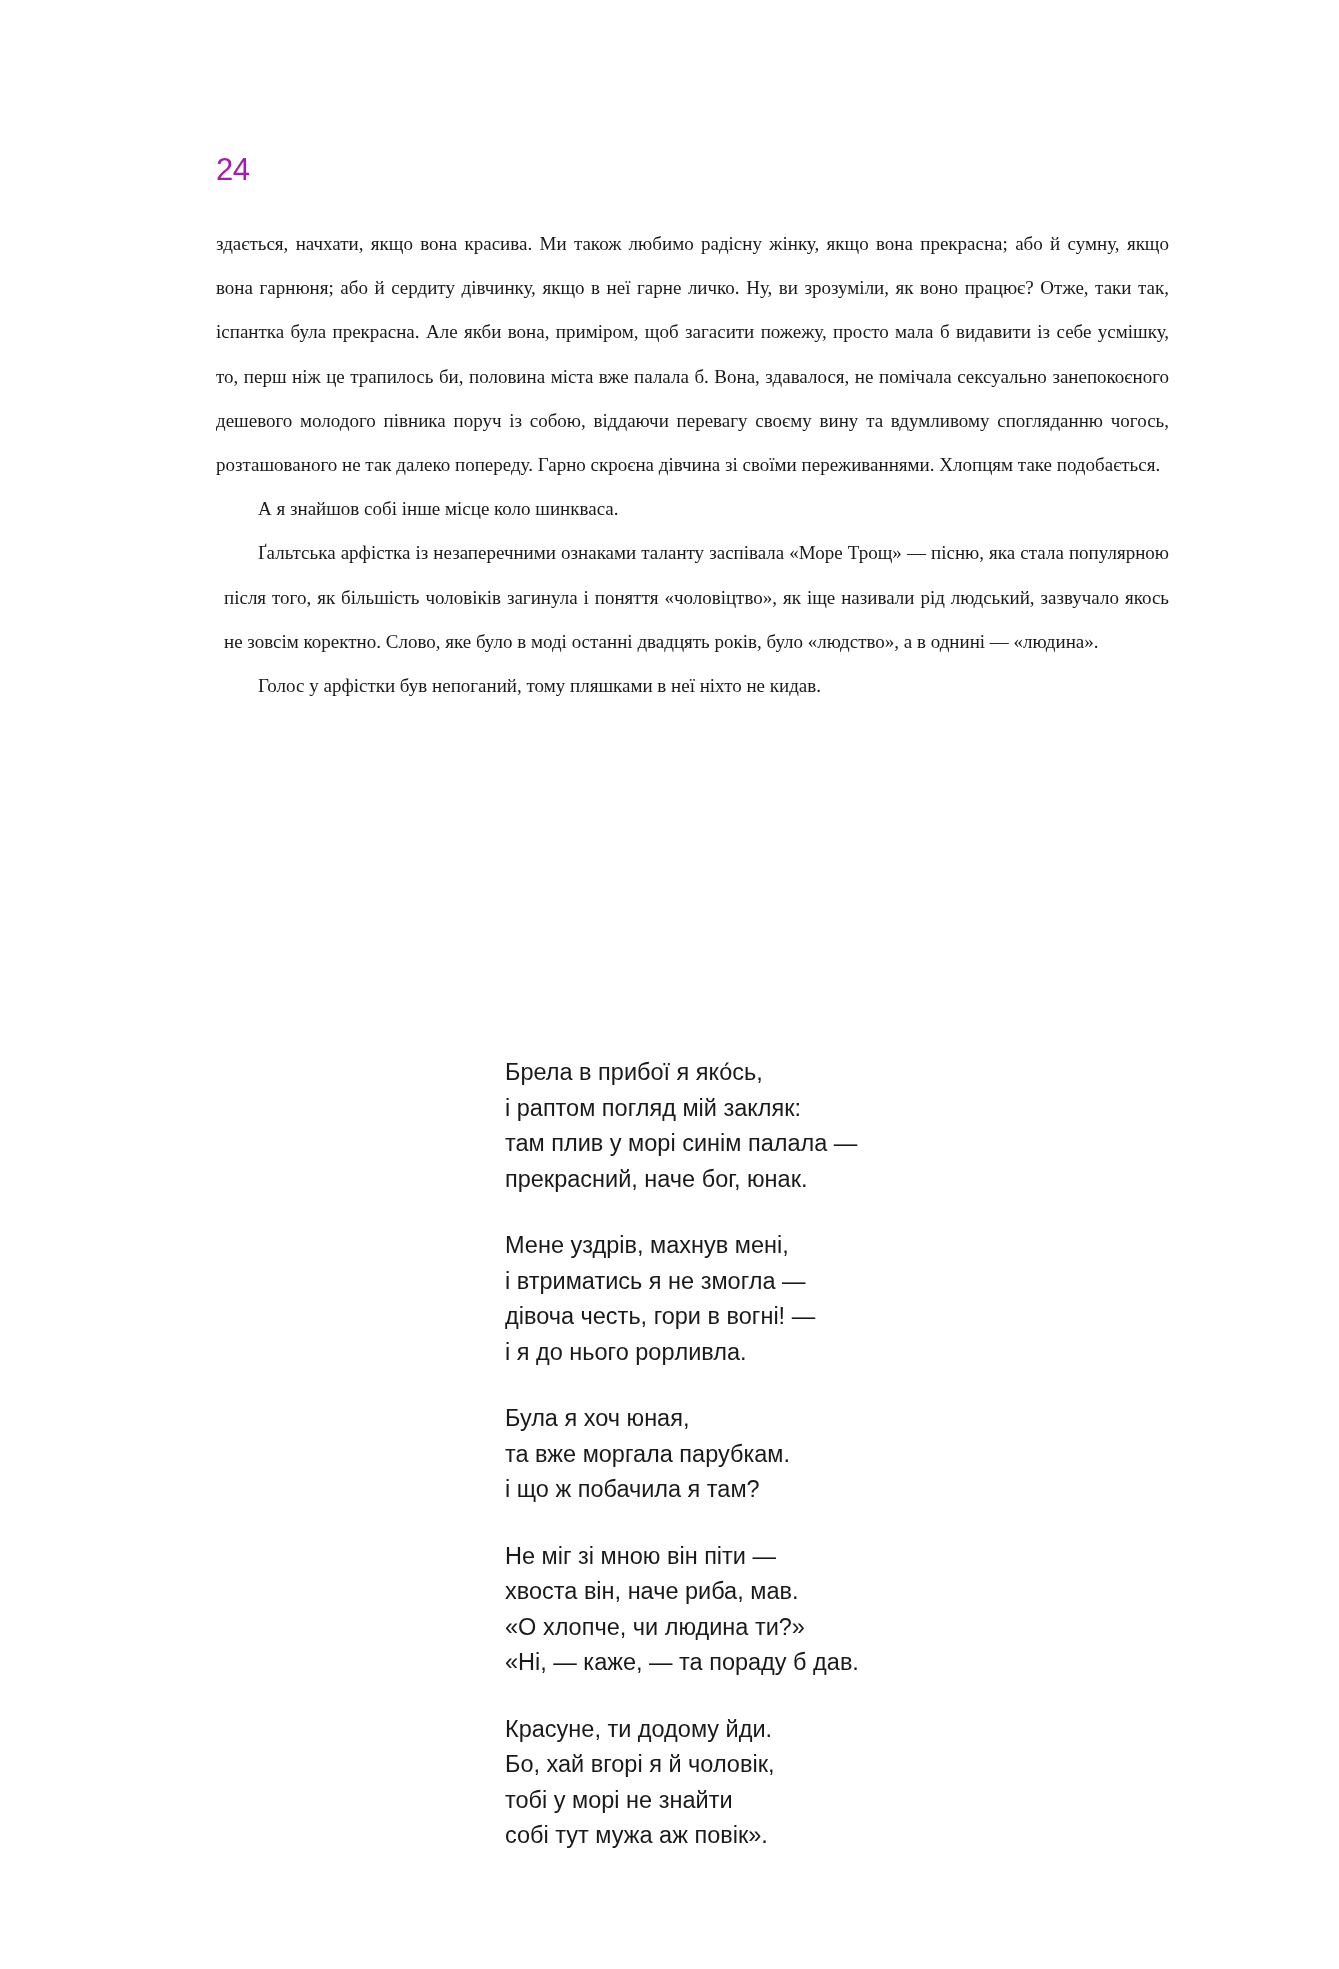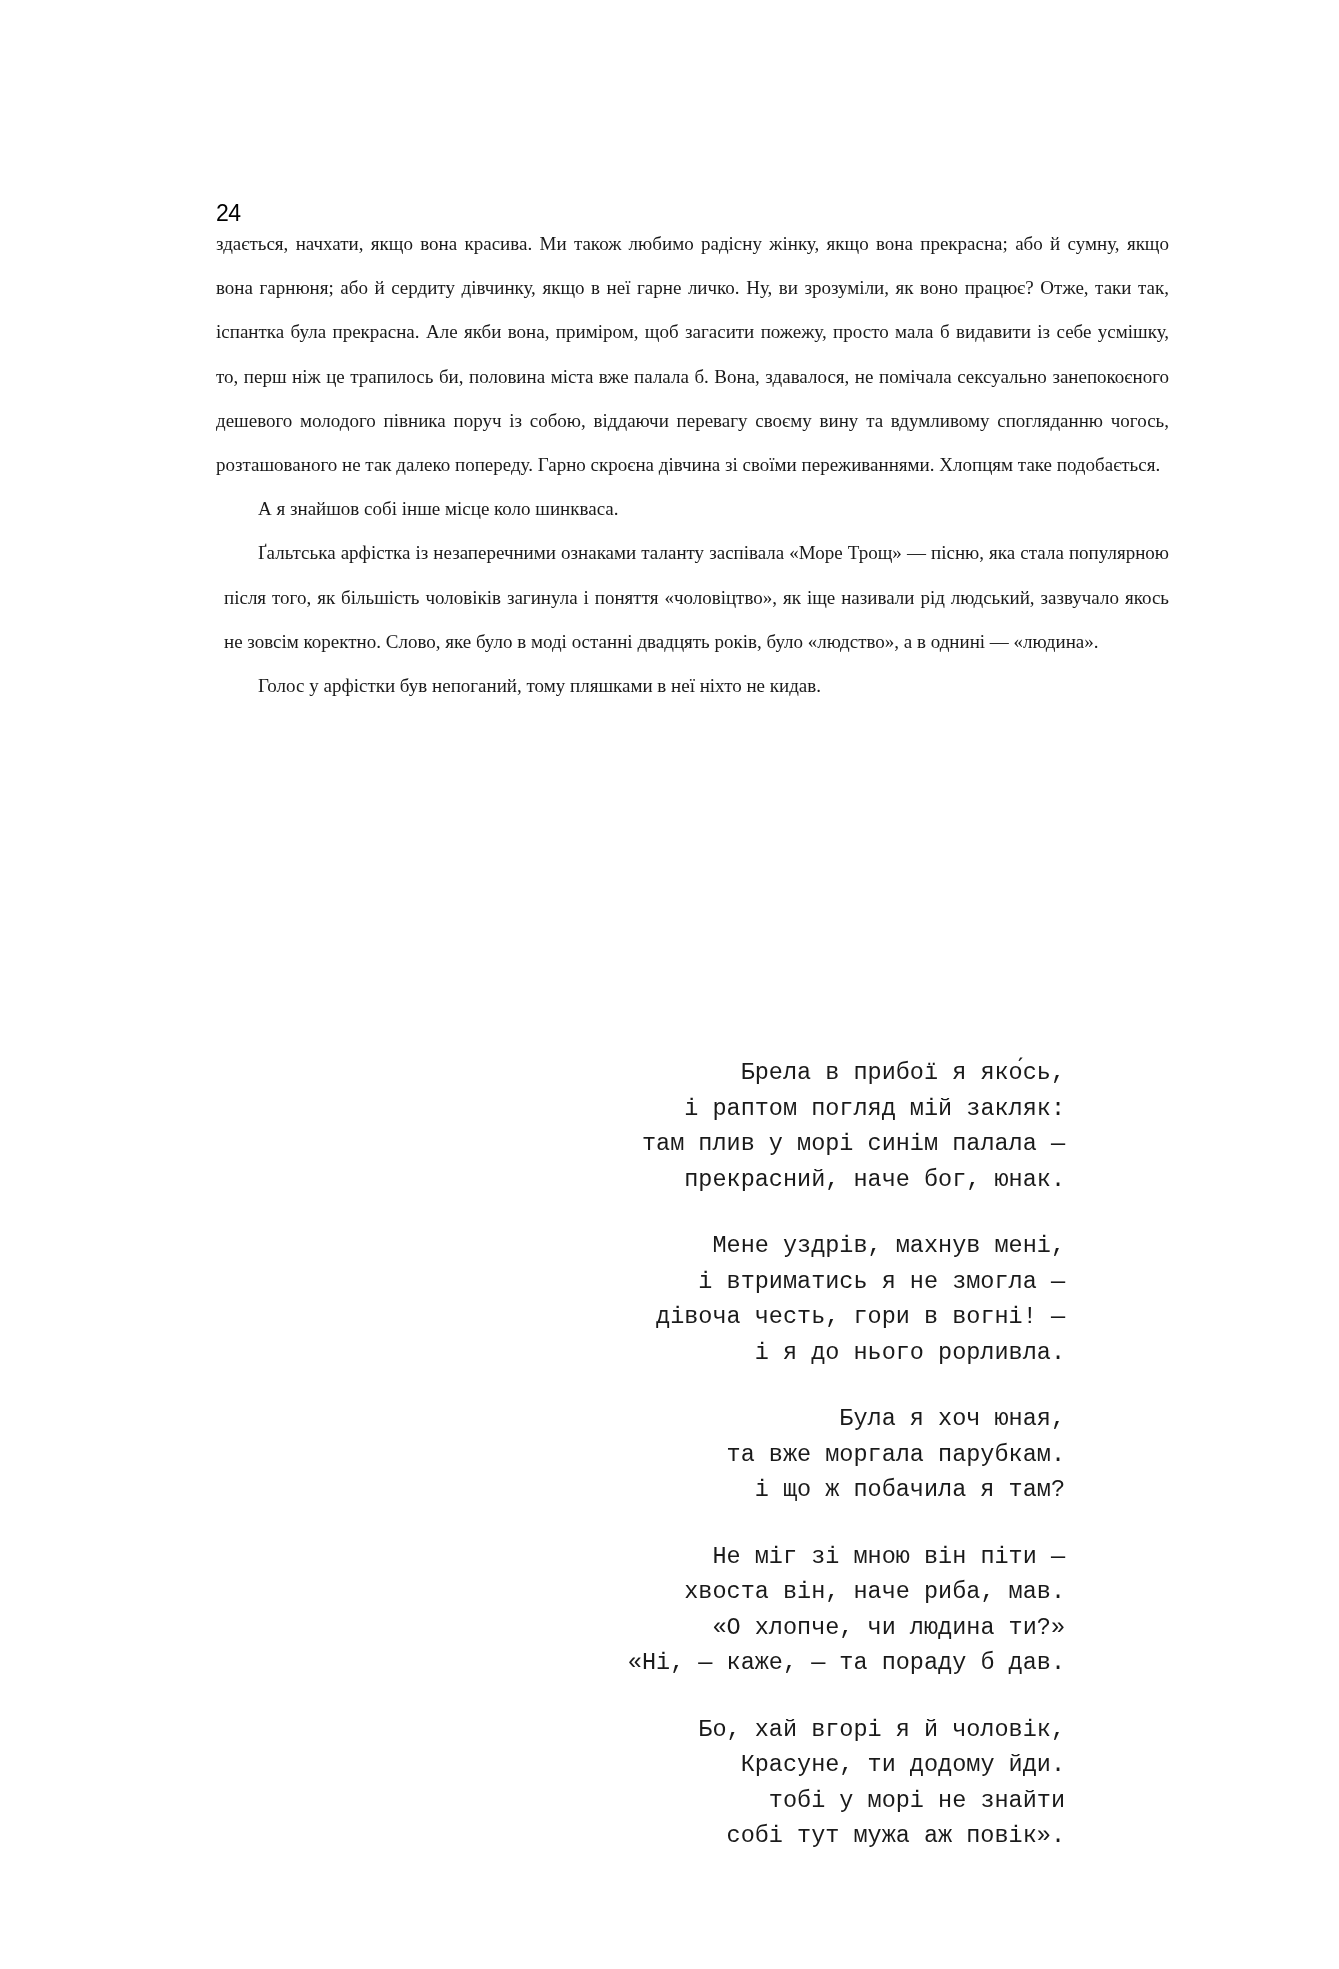--- a/index.html
+++ b/index.html
@@ -21,24 +21,23 @@
     width: 1339px;
     height: 1969px;
     box-sizing: border-box;
     padding: 0;
   }
   .folio {
     position: absolute;
     top: 152px;
     left: 216px;
     font-family: "Liberation Sans", sans-serif;
-    font-size: 23px;
+    font-size: 31px;
     letter-spacing: -0.5px;
-    color: #000000;
-    margin-top: 48px;
+    color: #a21caf;
   }
   .textblock {
     position: absolute;
     top: 222px;
     left: 216px;
     width: 953px;
   }
   .para {
     font-size: 19px;
     line-height: 44.2px;
@@ -55,25 +54,24 @@
     text-align: left;
   }
   .poem {
     position: absolute;
     top: 1055px;
     left: 505px;
     width: 560px;
   }
   .stanza {
     margin: 0 0 31px 0;
-    font-family: Liberation Mono, monospace;
+    font-family: Liberation Sans, sans-serif;
     font-size: 23.5px;
     line-height: 35.5px;
     color: #1a1a1a;
-    text-align: right;
   }
   .stanza:last-child { margin-bottom: 0; }
   .stanza .line { display: block; white-space: pre; }
 </style>
 </head>
 <body>
 
 <div class="page">
 
   <div class="folio">24</div>
@@ -103,20 +101,20 @@
       <span class="line">та вже моргала парубкам.</span>
       <span class="line">і що ж побачила я там?</span>
     </div>
     <div class="stanza">
       <span class="line">Не міг зі мною він піти —</span>
       <span class="line">хвоста він, наче риба, мав.</span>
       <span class="line">«О хлопче, чи людина ти?»</span>
       <span class="line">«Ні, — каже, — та пораду б дав.</span>
     </div>
     <div class="stanza">
+      <span class="line">Красуне, ти додому йди.</span>
       <span class="line">Бо, хай вгорі я й чоловік,</span>
-      <span class="line">Красуне, ти додому йди.</span>
       <span class="line">тобі у морі не знайти</span>
       <span class="line">собі тут мужа аж повік».</span>
     </div>
   </div>
 
 </div>
 
 </body></html>

